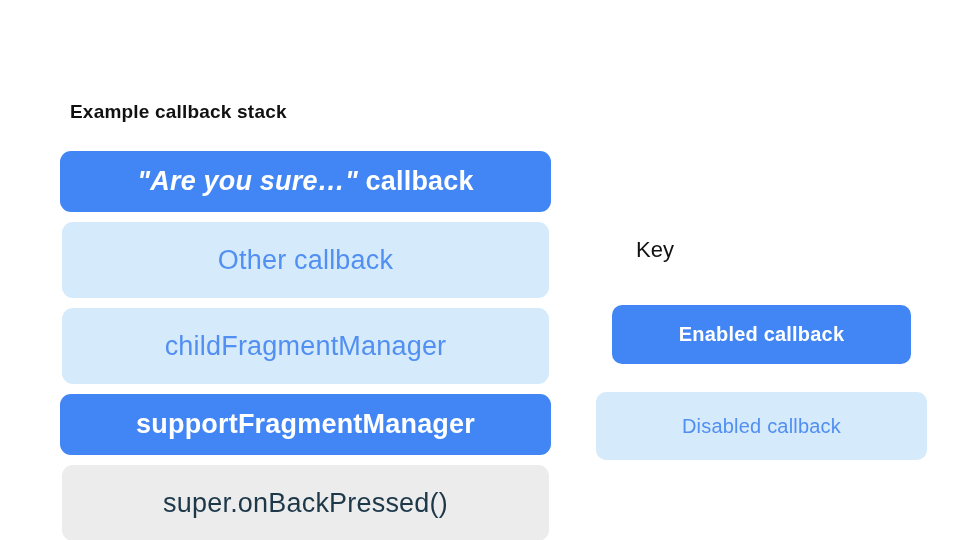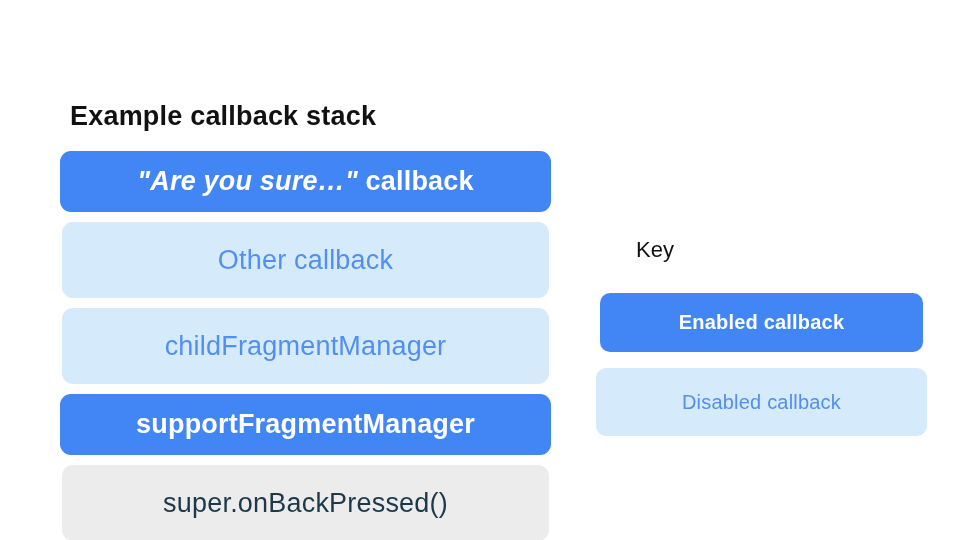--- a/index.html
+++ b/index.html
@@ -14,21 +14,21 @@
     background: var(--page-bg, #ffffff);
     overflow: hidden;
     font-family: "Liberation Sans", "DejaVu Sans", sans-serif;
   }
 
   
   .stack-title {
     position: absolute;
     left: 70px;
     top: 102px;
-    font-size: 27px;
+    font-size: 19px;
     line-height: 1.1;
     font-weight: 600;
     letter-spacing: 0.2px;
     color: var(--heading-text, #111111);
   }
   .stack {
     position: absolute;
     left: 62px;
     top: 151px;
     width: 487px;
@@ -87,21 +87,21 @@
     display: flex;
     flex-direction: column;
     gap: 12px;
   }
   .key .box {
     height: 68px;
     border-radius: 10px;
     font-size: 20px;
   }
   .key .box.enabled {
-    margin: 4px;
+    margin: 16px;
     height: 59px;
   }
 </style>
 </head>
 <body>
 
 <div class="canvas">
 
   <div class="stack-title">Example callback stack</div>
 

